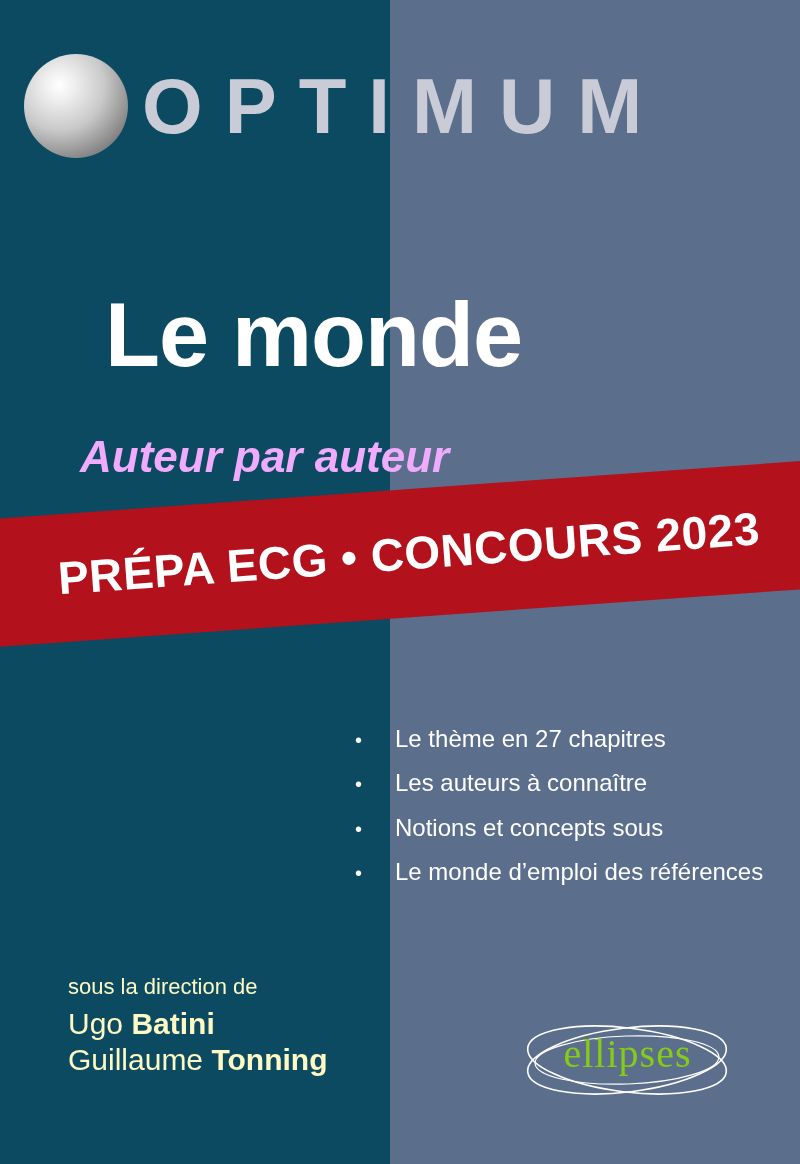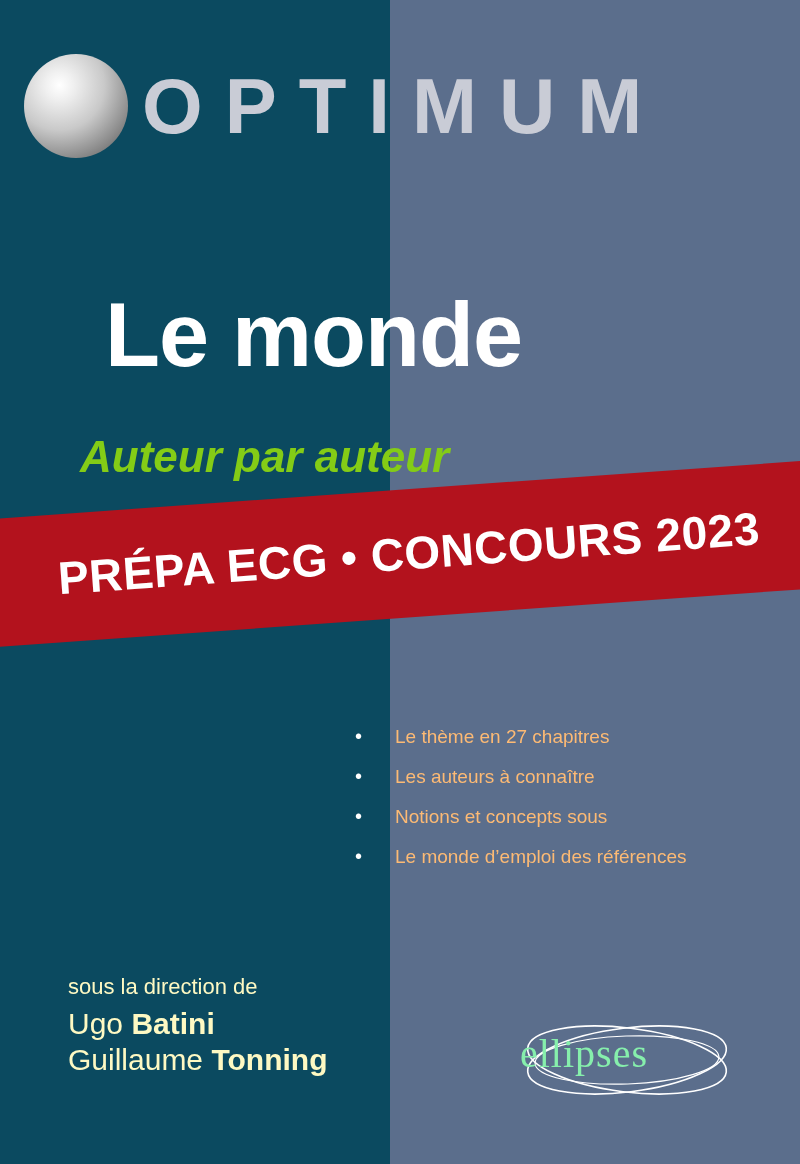--- a/index.html
+++ b/index.html
@@ -73,21 +73,21 @@
     font-size: 90px;
     font-weight: bold;
     line-height: 1.05;
     letter-spacing: -1px;
     margin-left: 27px;
   }
   .title-sub {
     position: absolute;
     left: 80px;
     top: 432px;
-    color: #84cc16;
+    color: #f0abfc;
     font-size: 44px;
     font-style: italic;
     font-weight: bold;
     letter-spacing: 0px;
   }
   
   .banner {
     position: absolute;
     left: -20px;
     top: 520px;
@@ -122,22 +122,22 @@
   }
   .bullet-dot {
     color: #ffffff;
     font-size: 20px;
     line-height: 1;
     width: 40px;
     flex: 0 0 auto;
     text-align: left;
   }
   .bullet-label {
-    color: #fdba74;
-    font-size: 19px;
+    color: #ffffff;
+    font-size: 24px;
     line-height: 1.1;
   }
   
   .authors {
     position: absolute;
     left: 68px;
     top: 972px;
     color: #fef9c3;
   }
   .authors-lead {
@@ -162,21 +162,22 @@
     height: 120px;
   }
   .publisher svg {
     display: block;
   }
   .publisher-name {
     position: absolute;
     left: 0;
     top: 30px;
     width: 215px;
-    color: #86efac;
+    text-align: center;
+    color: #84cc16;
     font-size: 40px;
     letter-spacing: 1px;
     font-family: "Liberation Serif", serif;
   }
 </style>
 </head>
 <body>
 
 <div class="cover">
 

